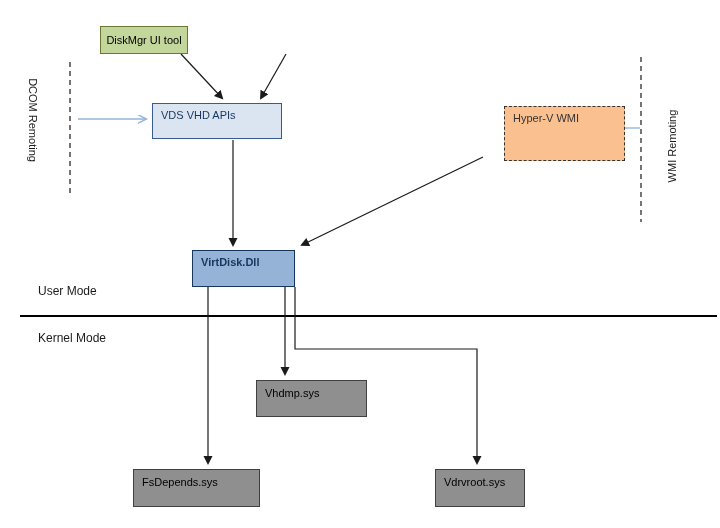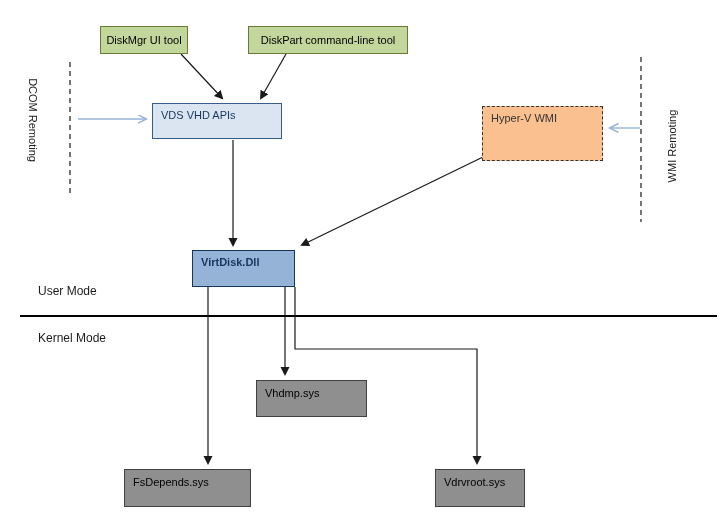--- a/index.html
+++ b/index.html
@@ -39,40 +39,41 @@
     background: var(--api_box_fill);
     border: 1.2px solid var(--api_box_border);
     padding: 5px 0 0 8px;
     color: var(--api_text);
   }
   .node-wmi {
     background: var(--wmi_box_fill);
     border: 1.4px dashed var(--wmi_box_border);
     padding: 5px 0 8px 8px;
     color: #333333;
+    margin-left: 22px;
   }
   .node-virtdisk {
     background: var(--virtdisk_fill);
     border: 1.2px solid var(--virtdisk_border);
     padding: 5px 12px 0 8px;
     font-weight: bold;
     color: var(--api_text);
   }
   .node-driver {
     background: var(--driver_fill);
     border: 1.2px solid var(--driver_border);
     padding: 6px 0 0 8px;
   }
   .node-diskmgr   { left: 100px; top: 26px;  width: 88px; height: 28px; }
   .node-diskpart  { left: 248px; top: 26px;  width: 160px; height: 28px; }
   .node-vds       { left: 152px; top: 103px; width: 130px; height: 36px; }
   .node-hyperv    { left: 482px; top: 106px; width: 121px; height: 55px; }
   .node-virtdisk-pos { left: 192px; top: 250px; width: 103px; height: 37px; }
   .node-vhdmp     { left: 256px; top: 380px; width: 111px; height: 37px; }
-  .node-fsdepends { left: 124px; top: 469px; width: 127px; height: 38px; }
+  .node-fsdepends { left: 133px; top: 469px; width: 127px; height: 38px; }
   .node-vdrvroot  { left: 435px; top: 469px; width: 90px; height: 38px; }
   .mode-label {
     position: absolute;
     left: 38px;
     font-size: 12px;
     color: #1a1a1a;
   }
   .user-mode   { top: 284px; }
   .kernel-mode { top: 331px; }
   .rot-label {
@@ -118,23 +119,20 @@
     <line class="conn" x1="285" y1="287" x2="285" y2="374" marker-end="url(#arrowBlack)"></line>
     <polyline class="conn" points="295,287 295,349 477,349 477,463" marker-end="url(#arrowBlack)"></polyline>
 
     <line class="conn-blue" x1="78" y1="119" x2="145" y2="119" marker-end="url(#arrowBlueOpen)"></line>
     <line class="conn-blue" x1="640" y1="128" x2="611" y2="128" marker-end="url(#arrowBlueOpen)"></line>
   </svg>
 
   <div class="node node-tool node-diskmgr">
     <span>DiskMgr UI tool</span>
   </div>
-  <div class="node node-tool node-diskpart">
-    <span>DiskPart command-line tool</span>
-  </div>
   <div class="node node-api node-vds">
     <span>VDS VHD APIs</span>
   </div>
   <div class="node node-wmi node-hyperv">
     <span>Hyper-V WMI</span>
   </div>
   <div class="node node-virtdisk node-virtdisk-pos">
     <span>VirtDisk.Dll</span>
   </div>
   <div class="node node-driver node-vhdmp">

